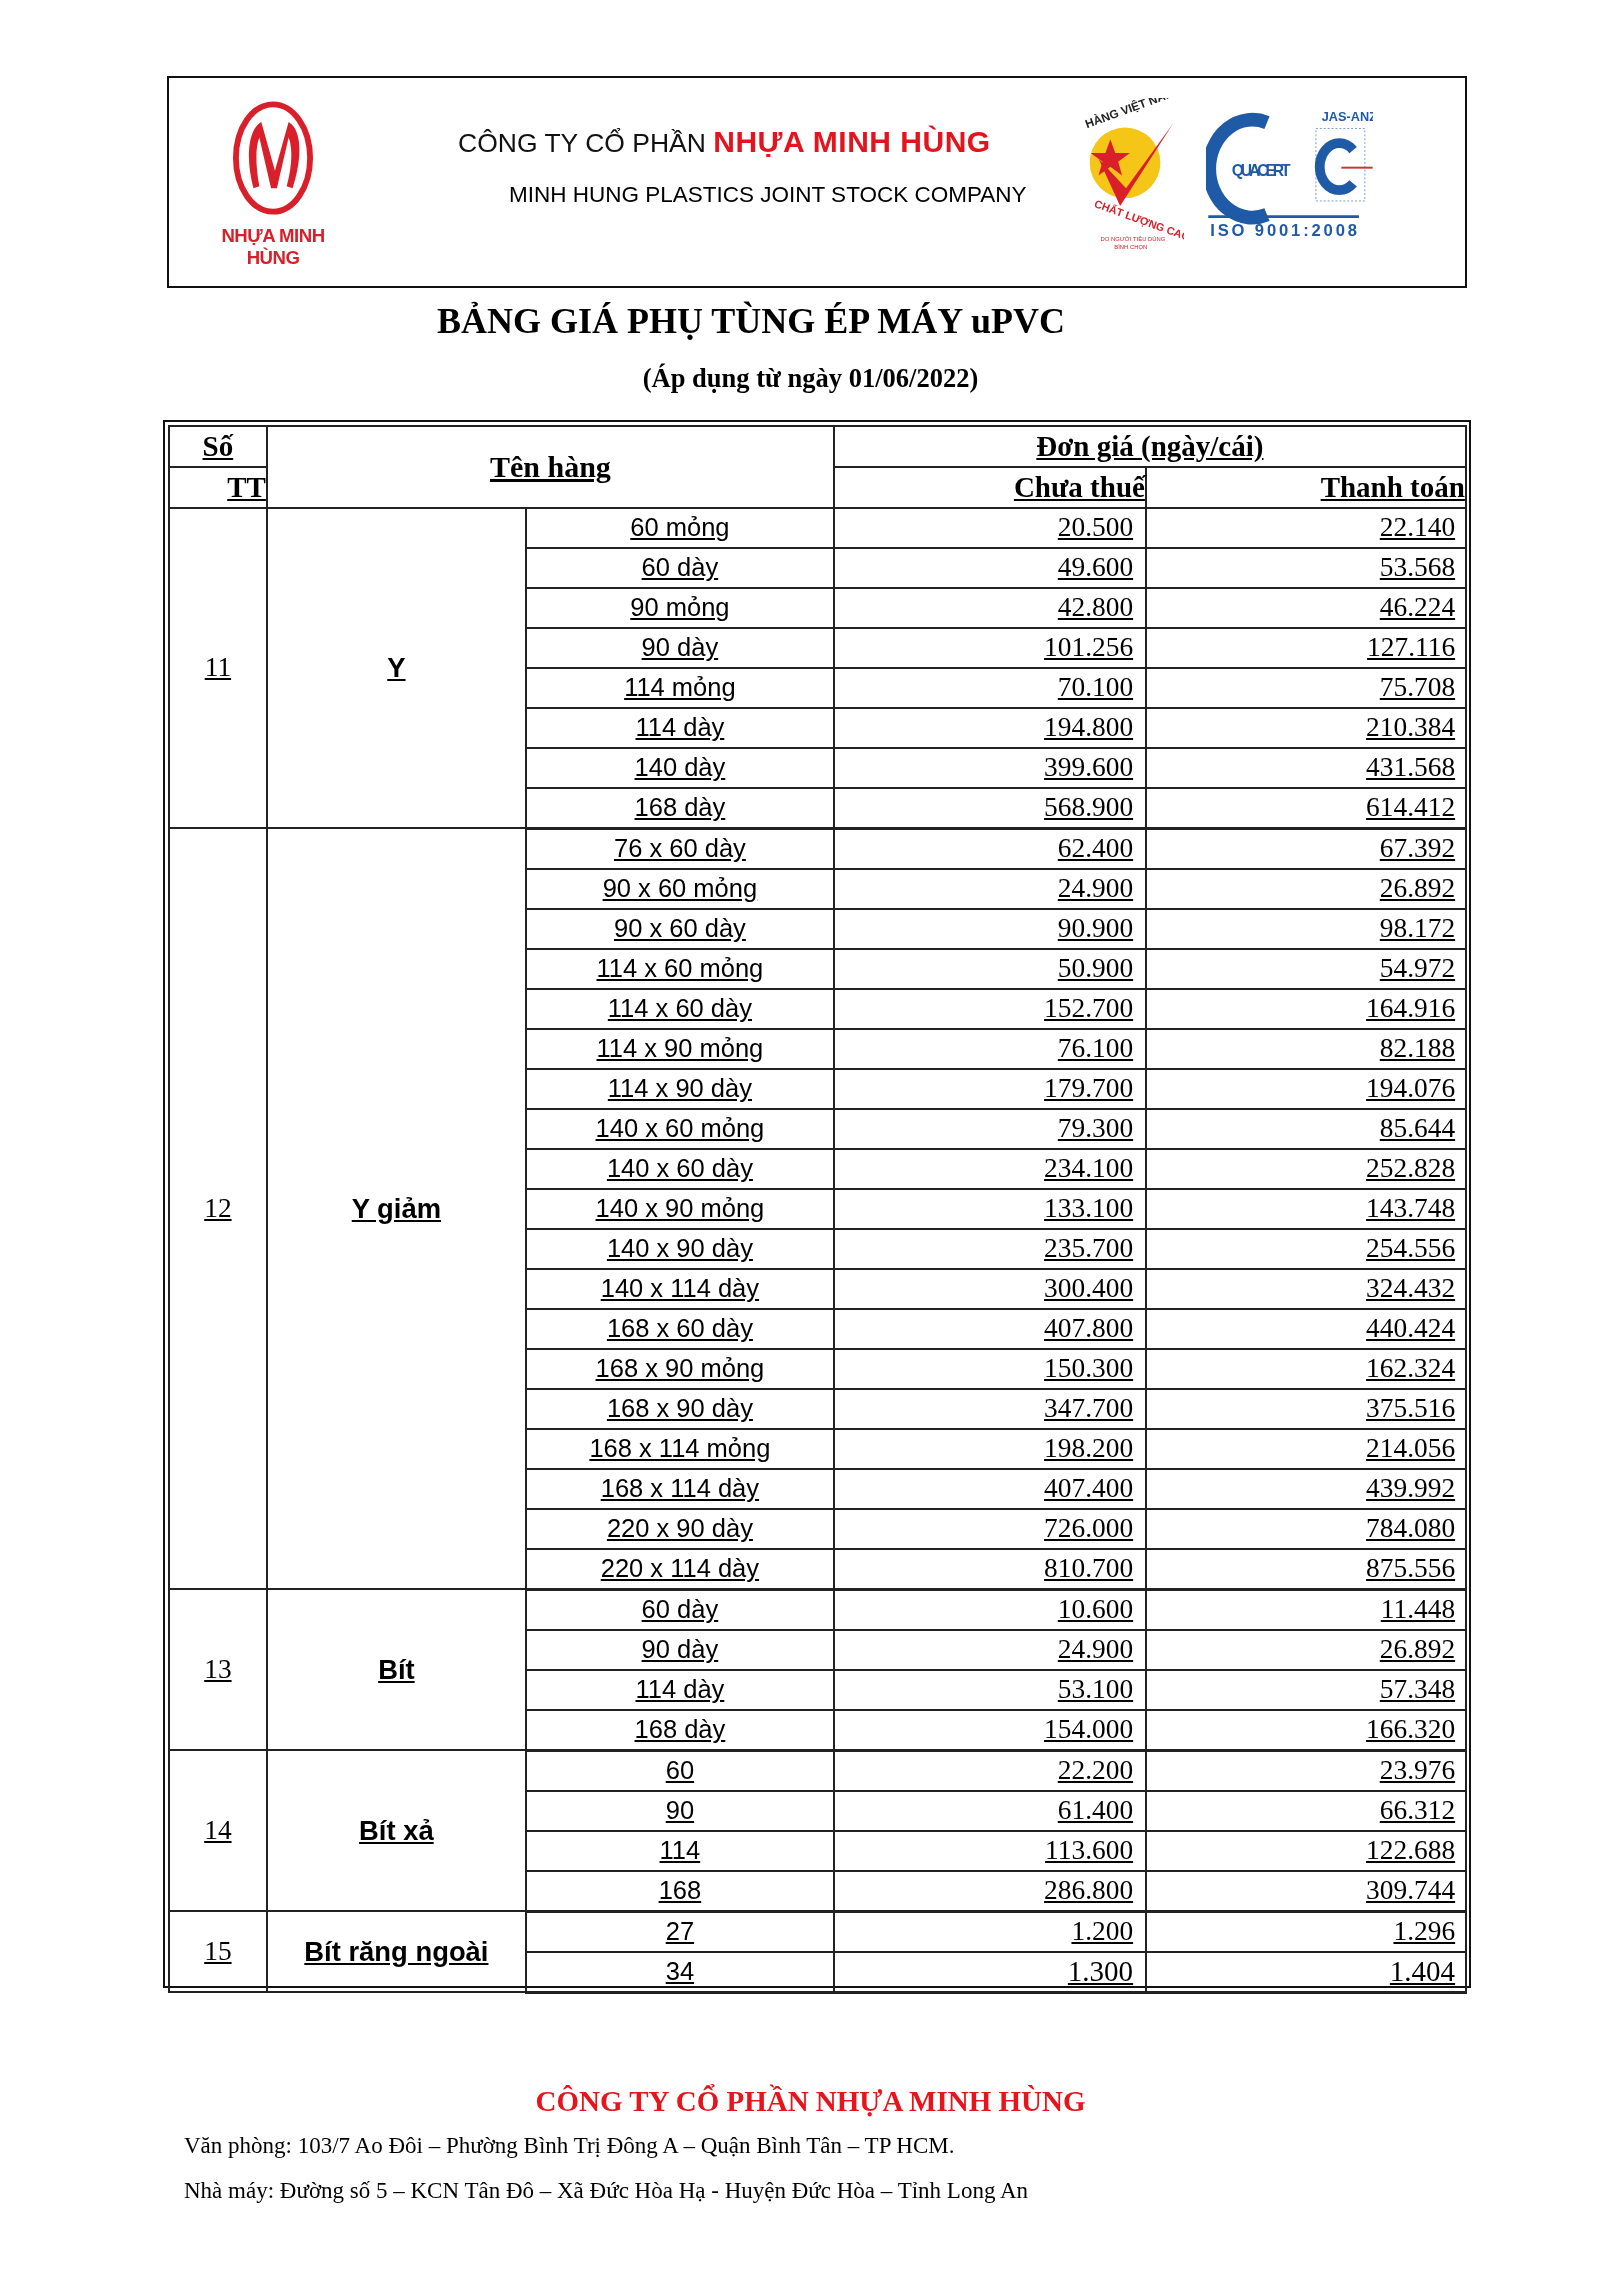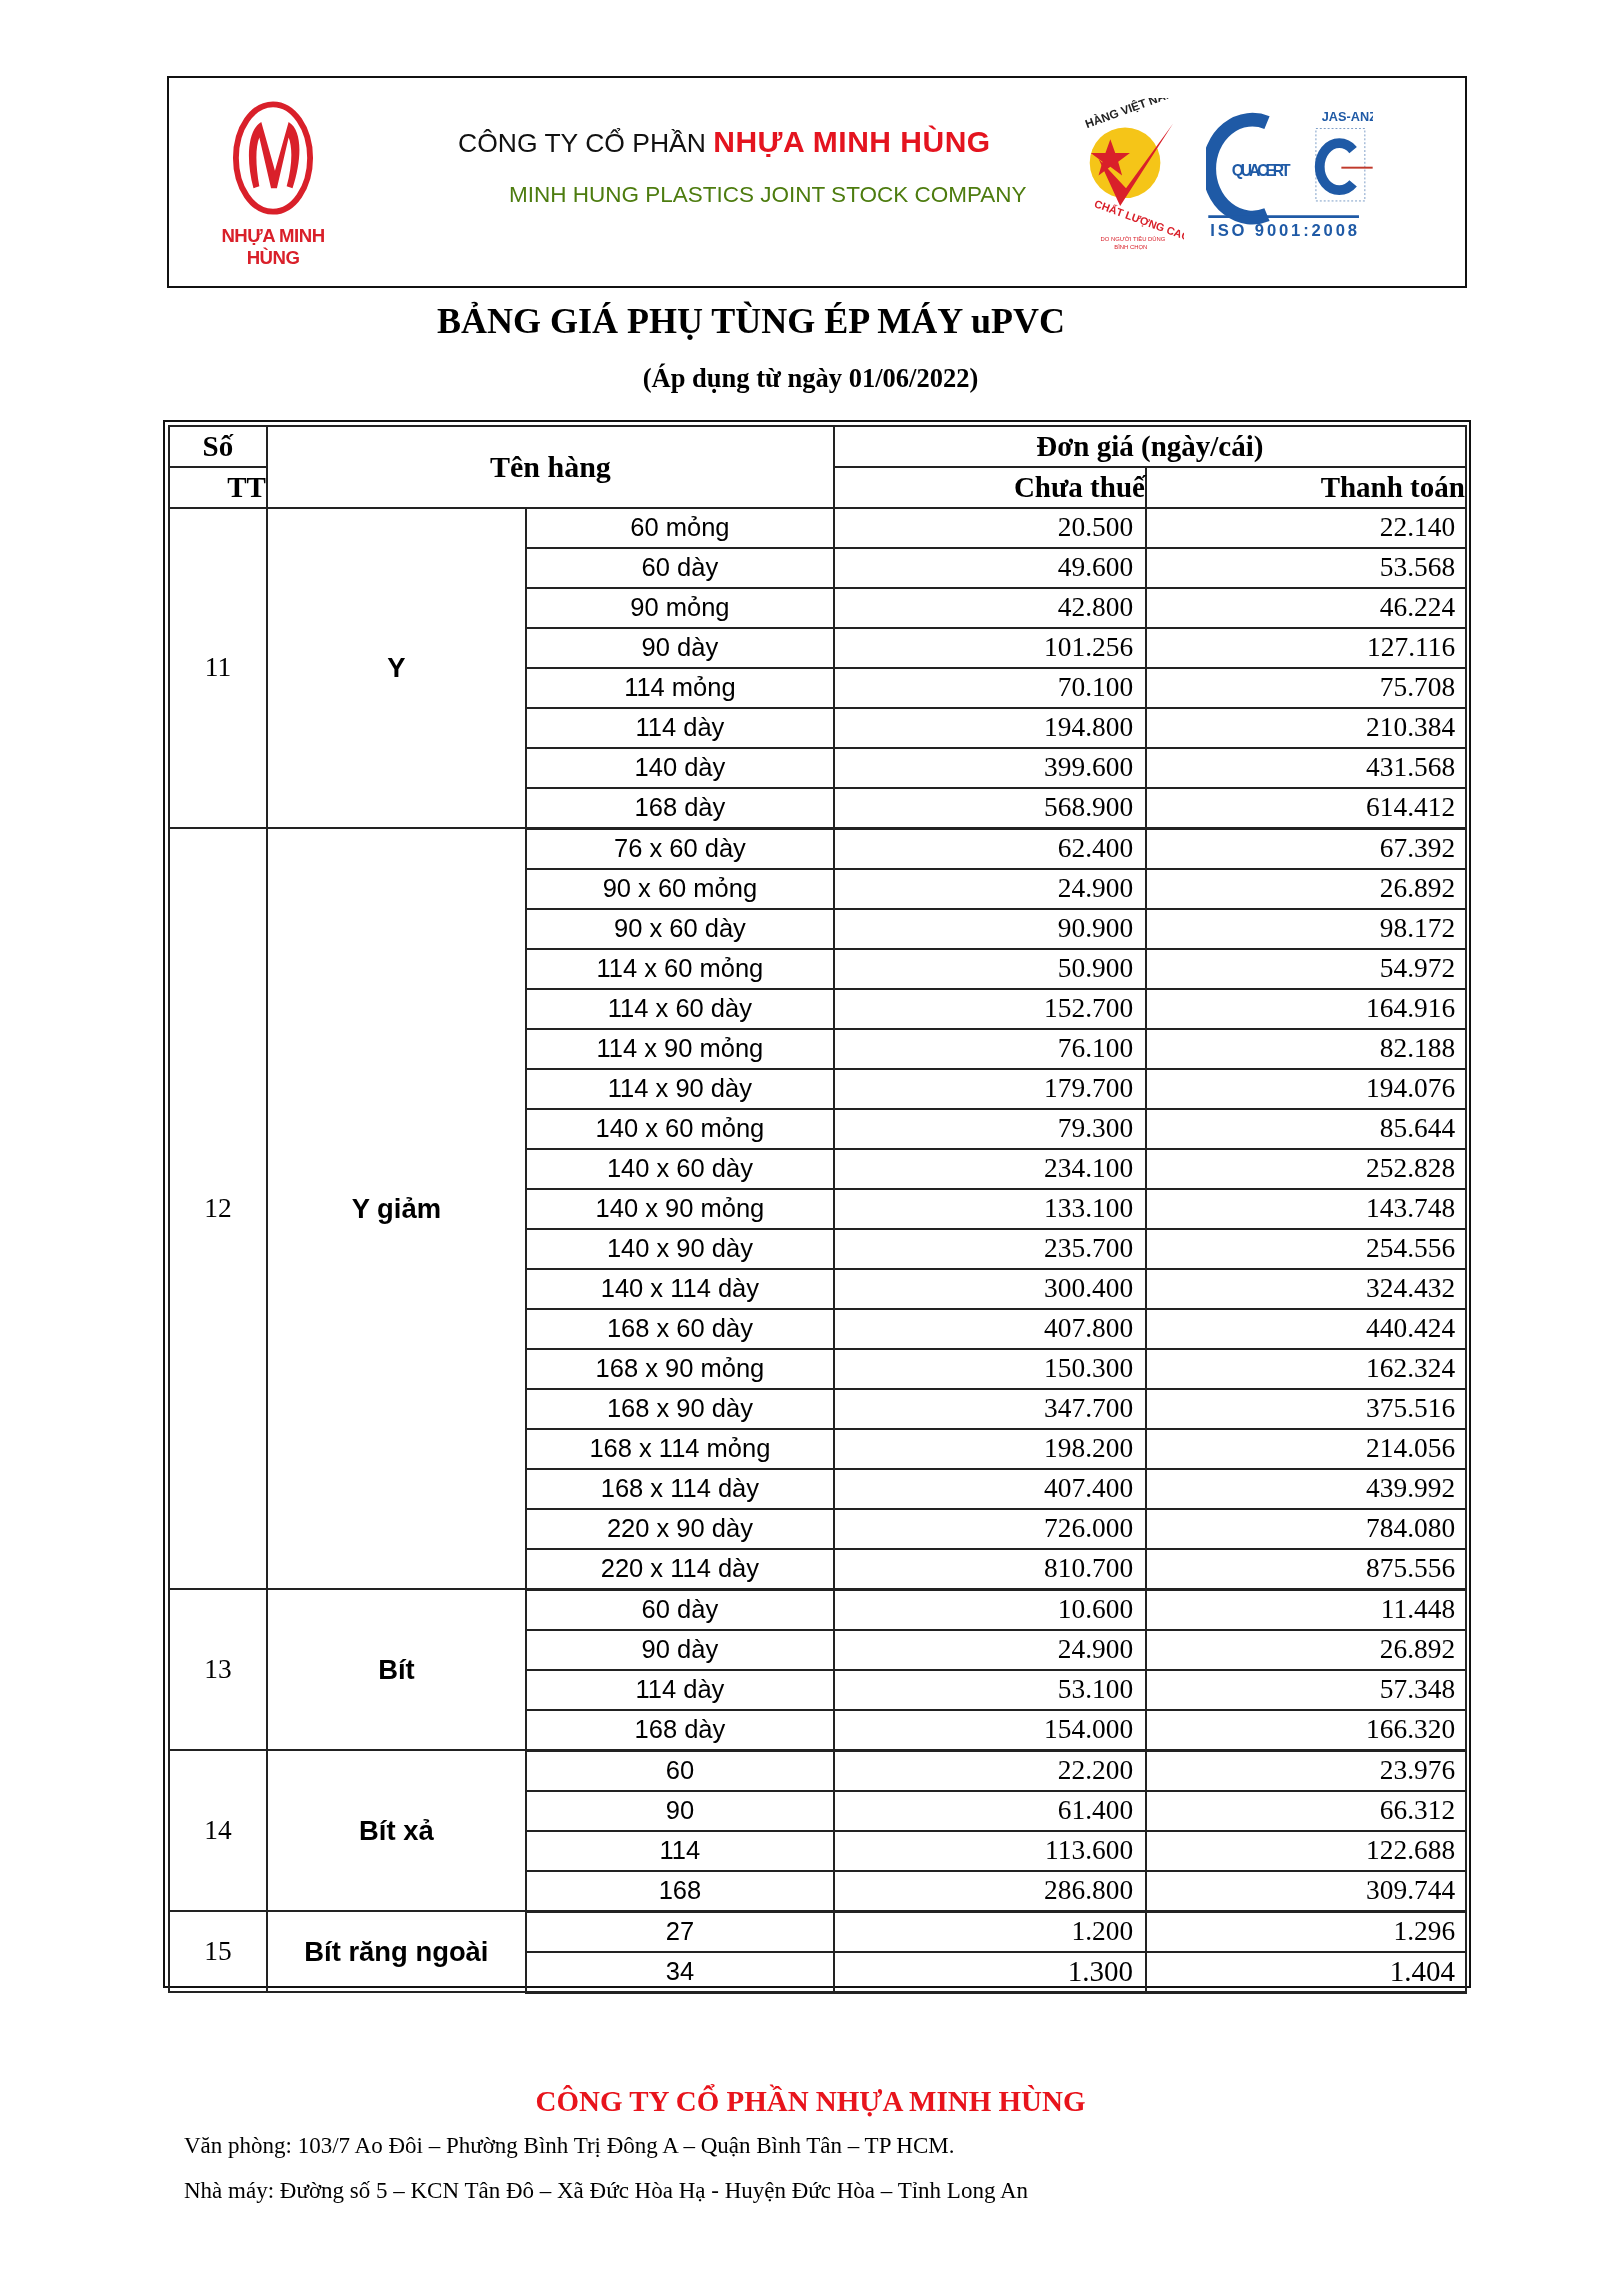--- a/index.html
+++ b/index.html
@@ -11,34 +11,34 @@
             border: 2.9px solid #111; box-sizing: border-box; background: #fff; }
   .logo-left { position: absolute; left: 25.5px; top: 21.6px; width: 157px; height: 157px; }
   .logo-left svg { position: absolute; left: 37px; top: 0; }
   .logo-left .brand { position: absolute; left: 0; top: 125px; width: 157px; text-align: center;
                       font-family: "Liberation Sans", sans-serif; font-weight: bold; font-size: 18.6px;
                       color: #d9202a; letter-spacing: -0.5px; }
   .company-line1 { position: absolute; left: 289px; top: 47px; white-space: nowrap;
                    font-family: "Liberation Sans", sans-serif; font-size: 26.5px; color: #111; }
   .company-line1 .red { color: #e4141f; font-weight: bold; font-size: 30px; letter-spacing: 0.5px; }
   .company-line2 { position: absolute; left: 340px; top: 104px; white-space: nowrap;
-                   font-family: "Liberation Sans", sans-serif; font-size: 22.5px; color: #4d7c0f; }
+                   font-family: "Liberation Sans", sans-serif; font-size: 22.5px; color: #000000; }
   .logo-hvn { position: absolute; left: 902px; top: 19.6px; width: 113px; height: 157px; }
   .logo-quacert { position: absolute; left: 1037px; top: 29px; width: 167px; height: 137px; }
 
   
   .title { position: absolute; left: 0; width: 1502px; top: 300px; text-align: center;
            font-weight: bold; font-size: 36px; }
   .subtitle { position: absolute; left: 0; width: 1621px; top: 363px; text-align: center;
               font-weight: bold; font-size: 26.5px; }
 
   
   .table-wrap { position: absolute; left: 163px; top: 420px; width: 1308px; height: 1568px;
                 border: 2.9px solid #111; box-sizing: border-box; padding: 2.9px; }
-  table { border-collapse: collapse; width: 1296px; table-layout: fixed; }
+  table { border-collapse: collapse; width: 1296px; table-layout: fixed; text-decoration: underline; }
   td, th { border: 2px solid #222; padding: 0; height: 38px; font-size: 27.4px; line-height: 1; }
   th { font-weight: bold; font-size: 29px; height: 39px; }
   .hdr-row th { border-bottom-width: 2.9px; text-align: right; }
   .c-stt { width: 98px; text-align: center; }
   .c-name { width: 259px; text-align: center; font-family: "Liberation Sans", sans-serif;
             font-weight: bold; font-size: 27.4px; }
   .c-size { width: 308px; text-align: center; font-family: "Liberation Sans", sans-serif;
             font-size: 25.5px; }
   .c-price { width: 312px; text-align: right; padding-right: 11.8px; padding-left: 14px; }
   .c-pay { width: 319px; text-align: right; padding-right: 9.8px; }

